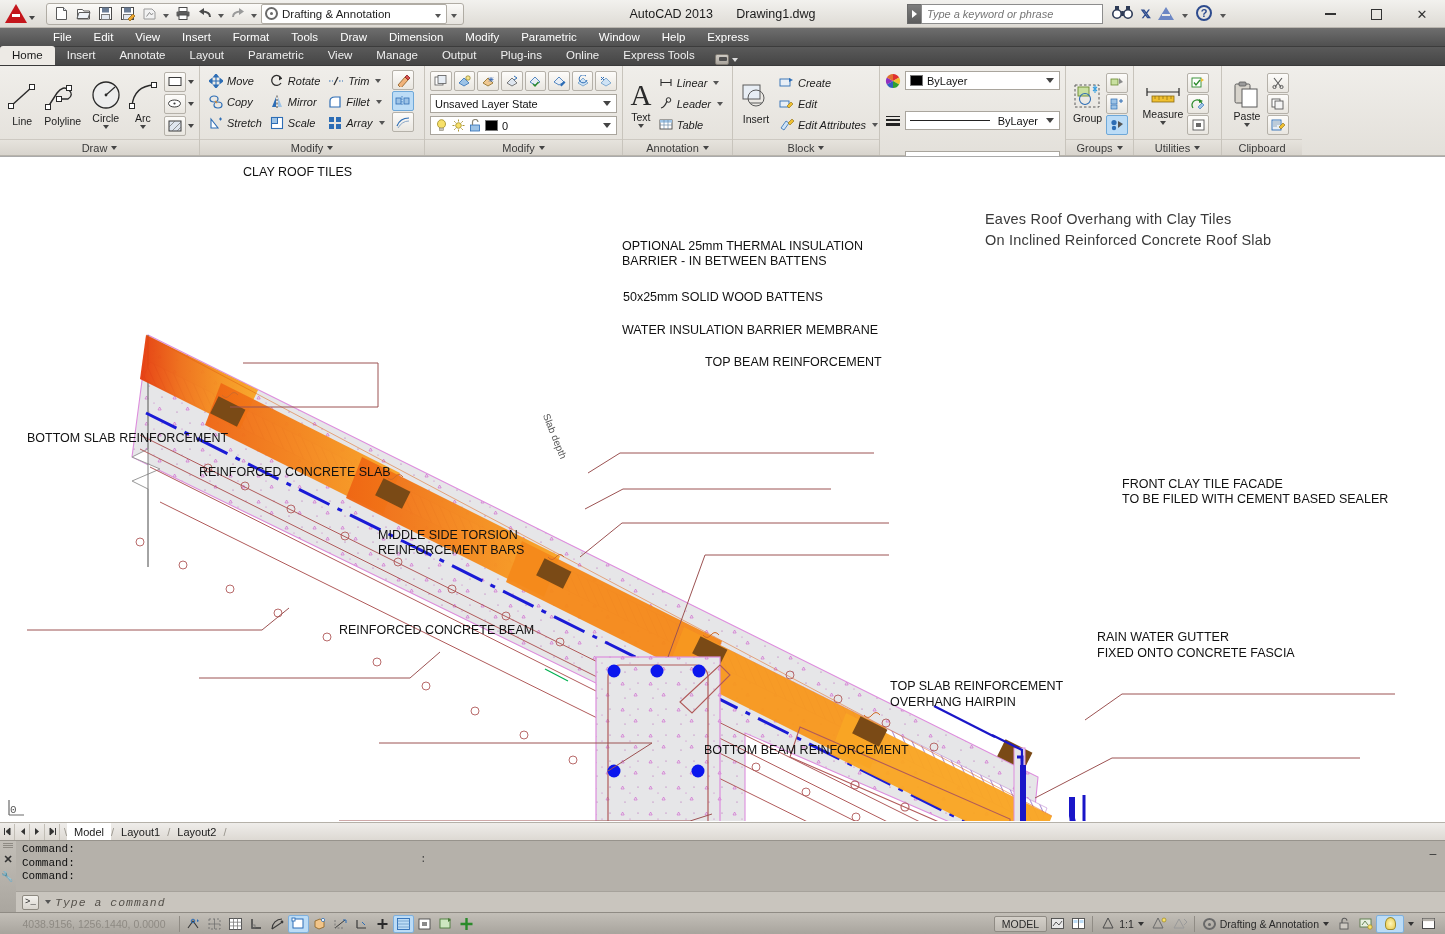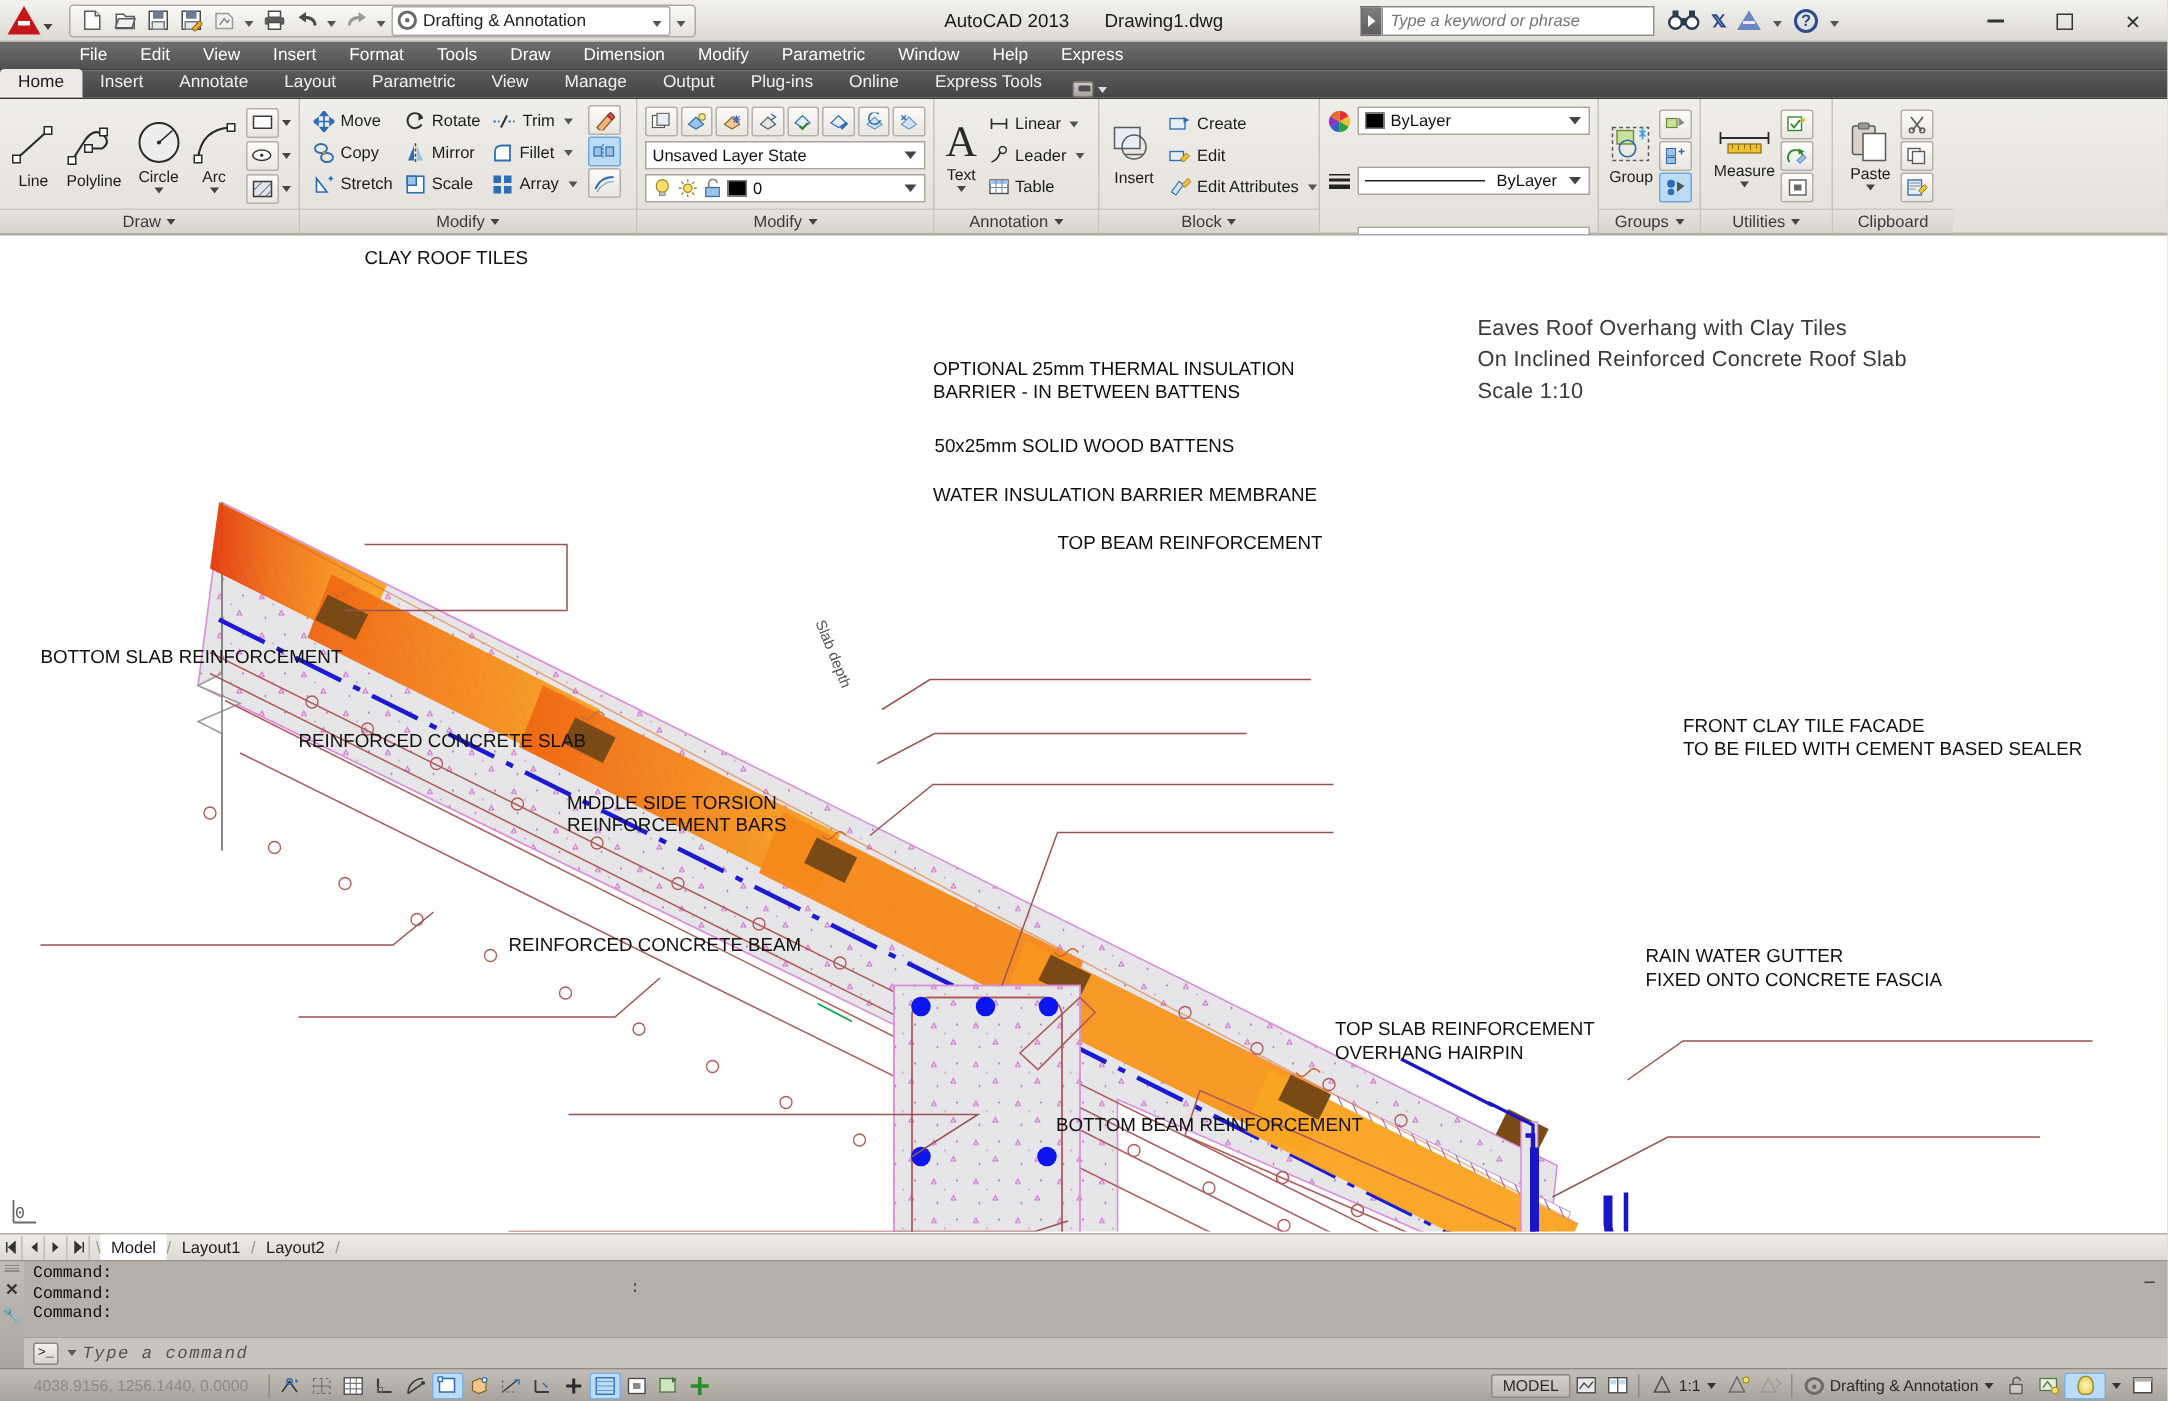--- a/index.html
+++ b/index.html
@@ -162,20 +162,21 @@
 
   .bigbtn {
     display: flex; flex-direction: column; align-items: center; justify-content: center;
     width: 40px; height: 62px; font-size: 10.5px; color: #1c1c1c; gap: 1px;
   }
   .bigbtn .lbl { font-size: 10.5px; }
   .smbtn {
     display: flex; align-items: center; gap: 4px;
     height: 21px; padding: 0 4px; font-size: 11px; color: #1c1c1c;
     white-space: nowrap;
+    font-style: italic;
   }
   .smcaret { width:0;height:0;border-left:3px solid transparent;border-right:3px solid transparent;border-top:4px solid #555; margin-left:2px;}
   .iconbtn {
     width: 22px; height: 20px; border: 1px solid #b5b1a9; border-radius: 2px;
     background: linear-gradient(#fdfcfa,#e9e6e0);
     display: flex; align-items: center; justify-content: center;
   }
   .iconbtn.sel { background: #bcdcf6; border-color: #6fa8d8; }
   .combo {
     display: flex; align-items: center; height: 19px;
@@ -1094,33 +1095,32 @@
         <path d="M1302 690 L1097 690 L1062 668"></path>
         <path d="M1073 739 L889 739 L875 685"></path>
       </g>
 
       <path d="M545 512 L568 524" stroke="#00b050" stroke-width="1.2"></path>
     </svg>
 
     <div style="position:absolute;left:985px;top:52px;font-size:14.5px;color:#3a3a3a;line-height:21px;letter-spacing:.2px;">
       <div>Eaves Roof Overhang with Clay Tiles</div>
       <div>On Inclined  Reinforced Concrete Roof Slab</div>
-      <div>Scale 1:10</div>
     </div>
 
     <div style="position:absolute;left:243px;top:8px;font-size:12.5px;color:#111;">CLAY ROOF TILES</div>
     <div style="position:absolute;left:622px;top:82px;font-size:12.5px;color:#111;line-height:15px;">
       <div>OPTIONAL 25mm THERMAL INSULATION</div>
       <div>BARRIER - IN BETWEEN BATTENS</div>
     </div>
     <div style="position:absolute;left:623px;top:133px;font-size:12.5px;color:#111;">50x25mm SOLID WOOD BATTENS</div>
     <div style="position:absolute;left:622px;top:166px;font-size:12.5px;color:#111;">WATER INSULATION BARRIER MEMBRANE</div>
     <div style="position:absolute;left:705px;top:198px;font-size:12.5px;color:#111;">TOP BEAM REINFORCEMENT</div>
     <div style="position:absolute;left:27px;top:274px;font-size:12.5px;color:#111;">BOTTOM SLAB REINFORCEMENT</div>
-    <div style="position:absolute;left:199px;top:330px;font-size:12.5px;color:#111;">REINFORCED CONCRETE SLAB</div>
+    <div style="position:absolute;left:199px;top:308px;font-size:12.5px;color:#111;">REINFORCED CONCRETE SLAB</div>
     <div style="position:absolute;left:378px;top:371px;font-size:12.5px;color:#111;line-height:15px;">
       <div>MIDDLE SIDE TORSION</div>
       <div>REINFORCEMENT BARS</div>
     </div>
     <div style="position:absolute;left:339px;top:466px;font-size:12.5px;color:#111;">REINFORCED CONCRETE BEAM</div>
     <div style="position:absolute;left:704px;top:586px;font-size:12.5px;color:#111;">BOTTOM BEAM REINFORCEMENT</div>
     <div style="position:absolute;left:1122px;top:320px;font-size:12.5px;color:#111;line-height:15px;">
       <div>FRONT CLAY TILE FACADE</div>
       <div>TO BE FILED WITH CEMENT BASED SEALER</div>
     </div>

